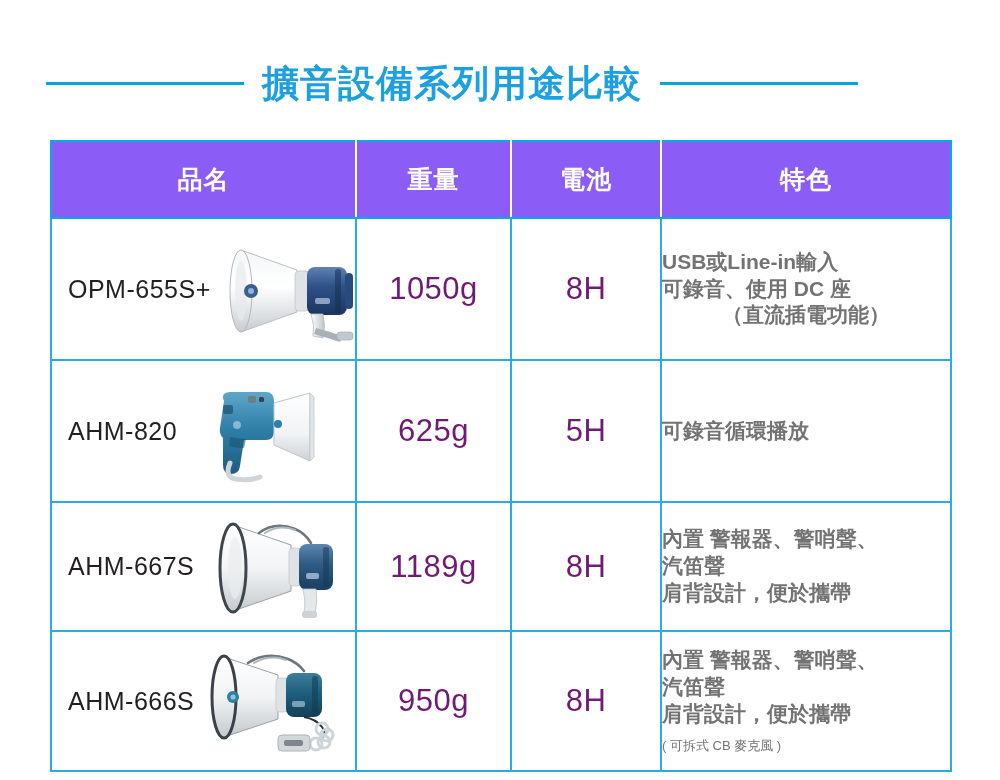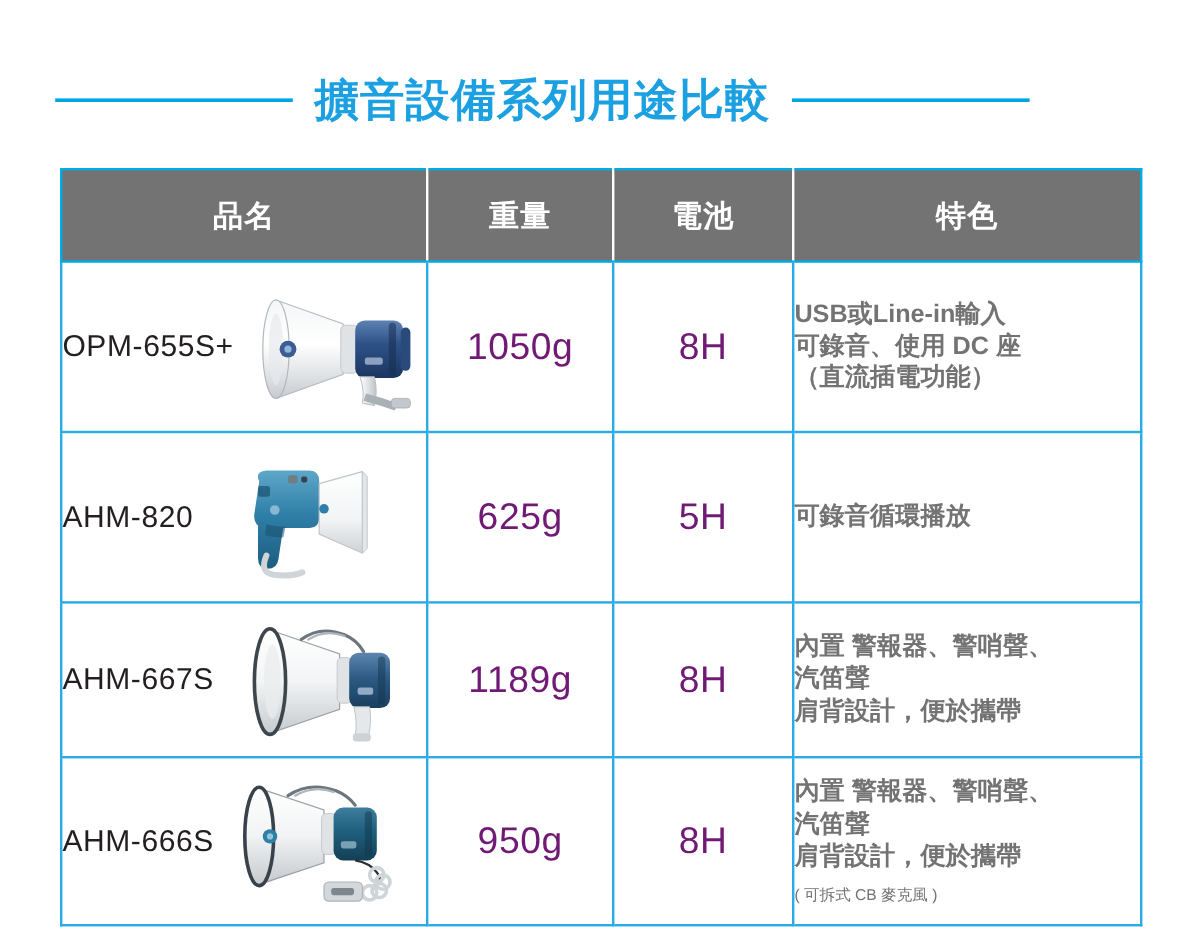--- a/index.html
+++ b/index.html
@@ -59,21 +59,21 @@
   table.cmp col.c-wt    { width: 155px; }
   table.cmp col.c-bat   { width: 150px; }
   table.cmp col.c-feat  { width: 290px; }
 
   table.cmp th, table.cmp td {
     border: 2px solid #29ABE8;
     padding: 0;
     vertical-align: middle;
   }
   table.cmp thead th {
-    background: #737373;
+    background: #8b5cf6;
     border-color: #00ACE6;
     border-right: 2px solid #ffffff;
     color: #ffffff;
     height: 75px;
     font-size: 25px;
     font-weight: bold;
     text-align: center;
     letter-spacing: 1px;
   }
   table.cmp thead th:last-child { border-right: 2px solid #00ACE6; margin-left: 48px; }
@@ -81,20 +81,21 @@
   
   .prod-cell {
     position: relative;
     padding: 0 8px 0 14px;
   }
   .prod-inner {
     display: flex;
     align-items: center;
     justify-content: flex-start;
     height: 100%;
+    padding-left: 16px;
   }
   .prod-name {
     color: #231f20;
     font-size: 25px;
     letter-spacing: 0.5px;
     white-space: nowrap;
     flex: 0 0 auto;
   }
   .prod-img {
     flex: 1 1 auto;
@@ -113,21 +114,21 @@
 
   .feat-cell {
     padding: 4px 10px 4px 10px;
     color: #737373;
     font-size: 21px;
     font-weight: bold;
     line-height: 1.28;
     text-align: left;
   }
   .feat-line { white-space: nowrap; }
-  .feat-line.right { text-align: left; }
+  .feat-line.right { text-align: center; }
   .feat-line.small { font-size: 13px; font-weight: normal; margin-top: 10px; }
   .feat-cell.center-single {
     text-align: left;
   }
 
   
   tr.r0 td { height: 140px; }
   tr.r1 td { height: 140px; }
   tr.r2 td { height: 127px; }
   tr.r3 td { height: 138px; }

